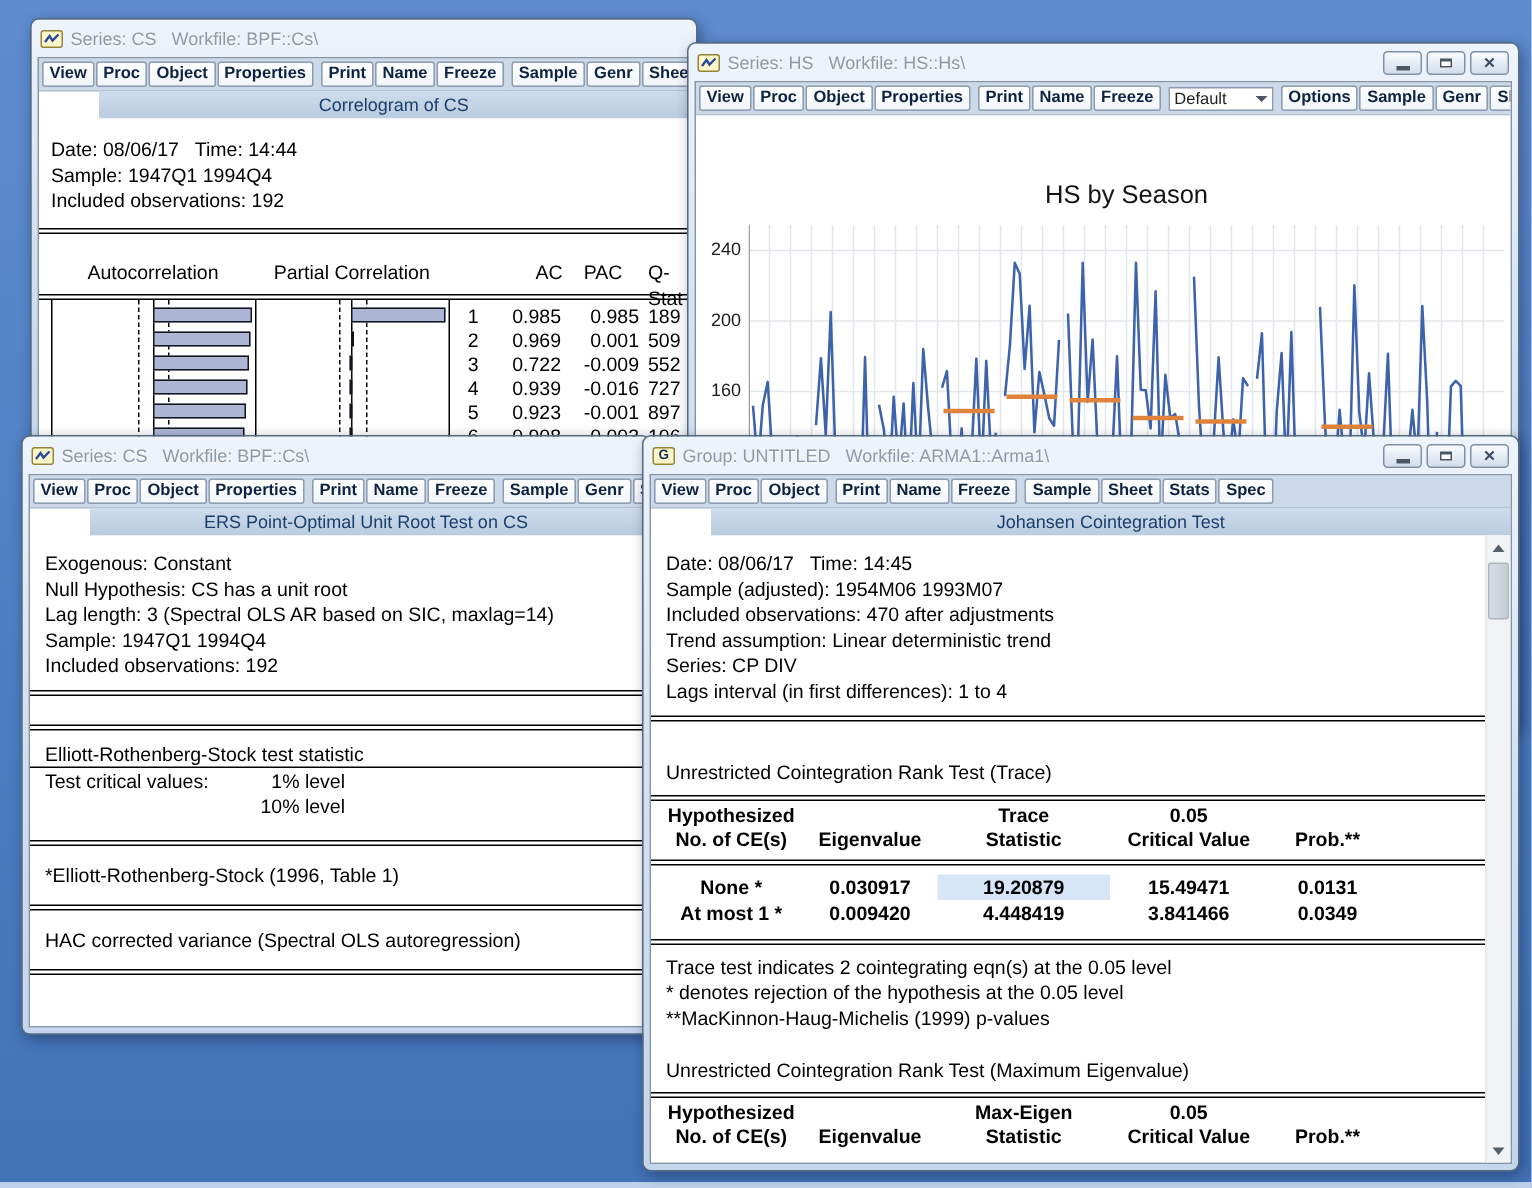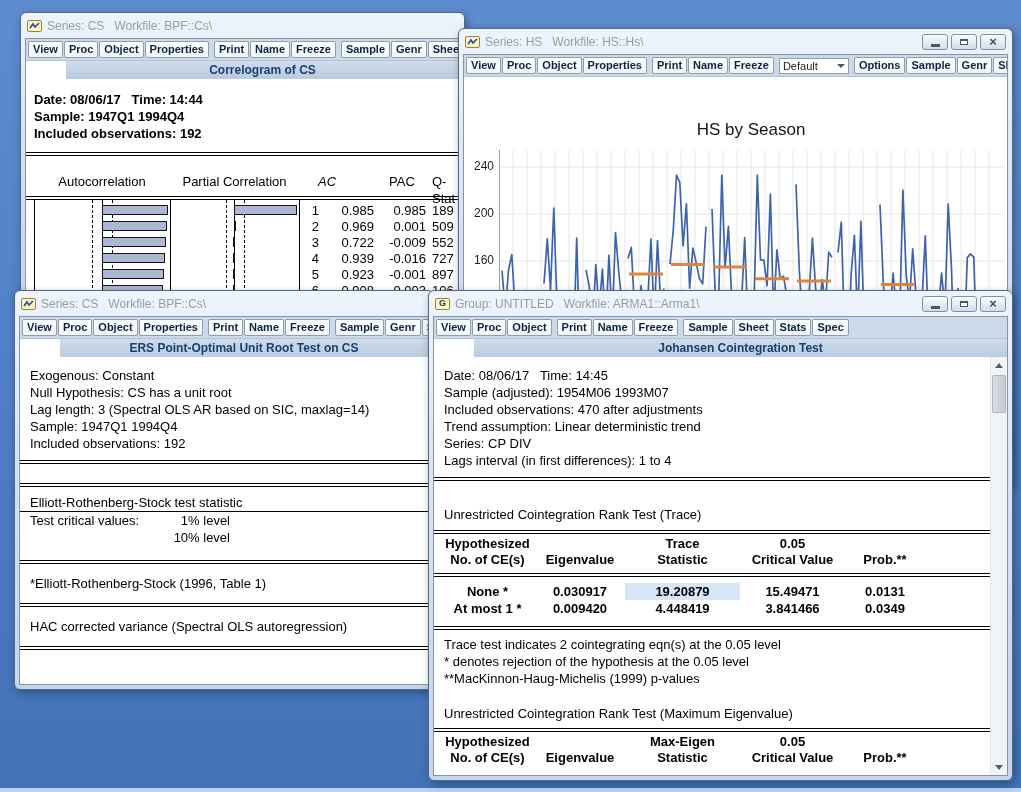--- a/index.html
+++ b/index.html
@@ -39,33 +39,33 @@
     display:flex;align-items:center;gap:5px;padding:0 2px;white-space:nowrap;overflow:hidden;}
   .tb-group{display:flex;gap:1px;flex:0 0 auto;}
   .tb-btn{font-size:11px;font-weight:bold;color:#0d2240;line-height:13px;
     background:linear-gradient(180deg,#ffffff,#f0f5fa);
     border:1px solid #8d9cb0;border-radius:2px;padding:1px 4px;}
   .tb-combo{display:flex;align-items:center;justify-content:space-between;width:70px;height:16px;
     box-sizing:border-box;background:#fff;border:1px solid #8d9cb0;padding:0 3px;font-size:11px;color:#222;}
   .combo-arrow{width:0;height:0;border-left:4px solid transparent;border-right:4px solid transparent;border-top:4px solid #4a5566;}
   .caption{height:18px;flex:0 0 auto;background:linear-gradient(180deg,#cedcec,#b9cbdf);
     display:flex;align-items:center;justify-content:center;
-    font-size:12px;font-weight:bold;color:#1b3f6b;margin-left:40px;}
+    font-size:12px;font-weight:normal;color:#1b3f6b;margin-left:40px;}
   .content{flex:1;background:#fff;position:relative;overflow:hidden;font-size:13px;color:#000;line-height:17px;}
 
   .drule{height:4px;box-sizing:border-box;border-top:1px solid #000;border-bottom:1px solid #000;}
   .srule{height:1px;background:#000;}
 
   
-  .corr-info{padding:12px 0 0 8px;font-weight:bold;}
+  .corr-info{padding:12px 0 0 8px;}
   .corr-cols{position:relative;height:30px;margin-top:10px;}
   .corr-cols span{position:absolute;top:7px;}
   .ch-auto{left:6px;width:140px;text-align:center;}
   .ch-partial{left:144px;width:129px;text-align:center;}
-  .ch-ac{left:292px;width:48px;text-align:left;font-style:italic;}
+  .ch-ac{left:316px;width:48px;text-align:center;}
   .ch-pac{left:352px;width:48px;text-align:center;}
   .ch-q{left:406px;}
   #corr-plot{position:relative;flex:1;padding-top:2px;}
   .vline{position:absolute;top:0;bottom:0;width:1px;background:#000;}
   .vline.dash{background:none;border-left:1px dashed #000;}
   .corr-row{position:relative;height:16px;}
   .corr-bar{position:absolute;top:3px;height:10px;box-sizing:border-box;background:#aeb6d6;border:1px solid #14141c;}
   .col-lag{position:absolute;left:268px;width:25px;text-align:right;}
   .col-ac{position:absolute;left:300px;width:48px;text-align:right;}
   .col-pac{position:absolute;left:352px;width:48px;text-align:right;}

